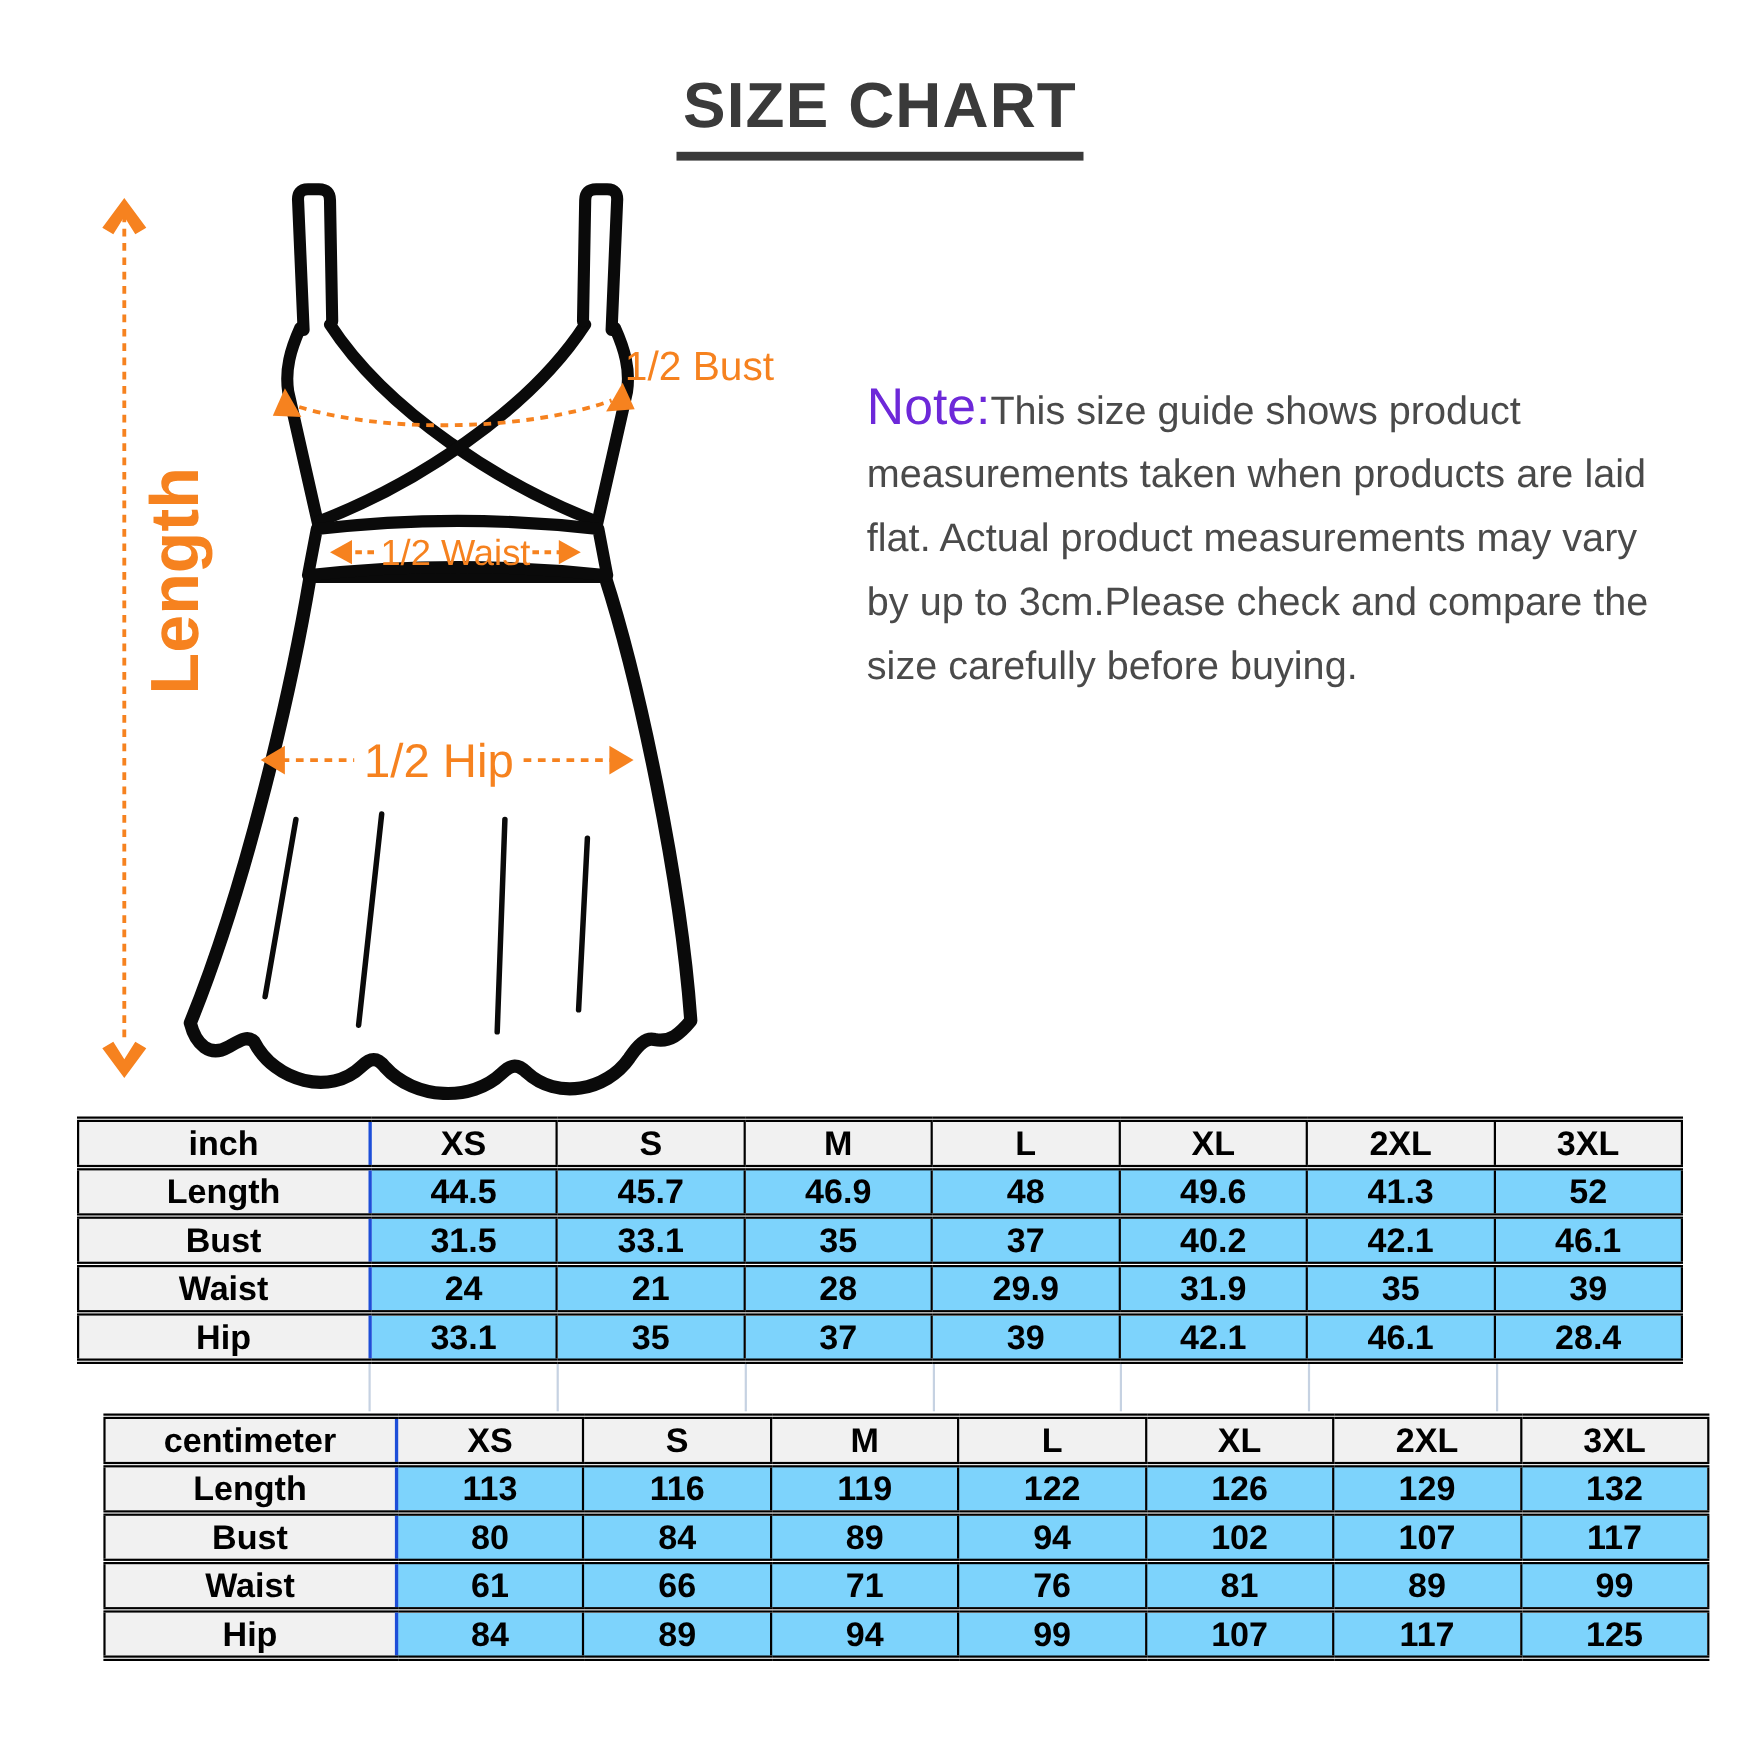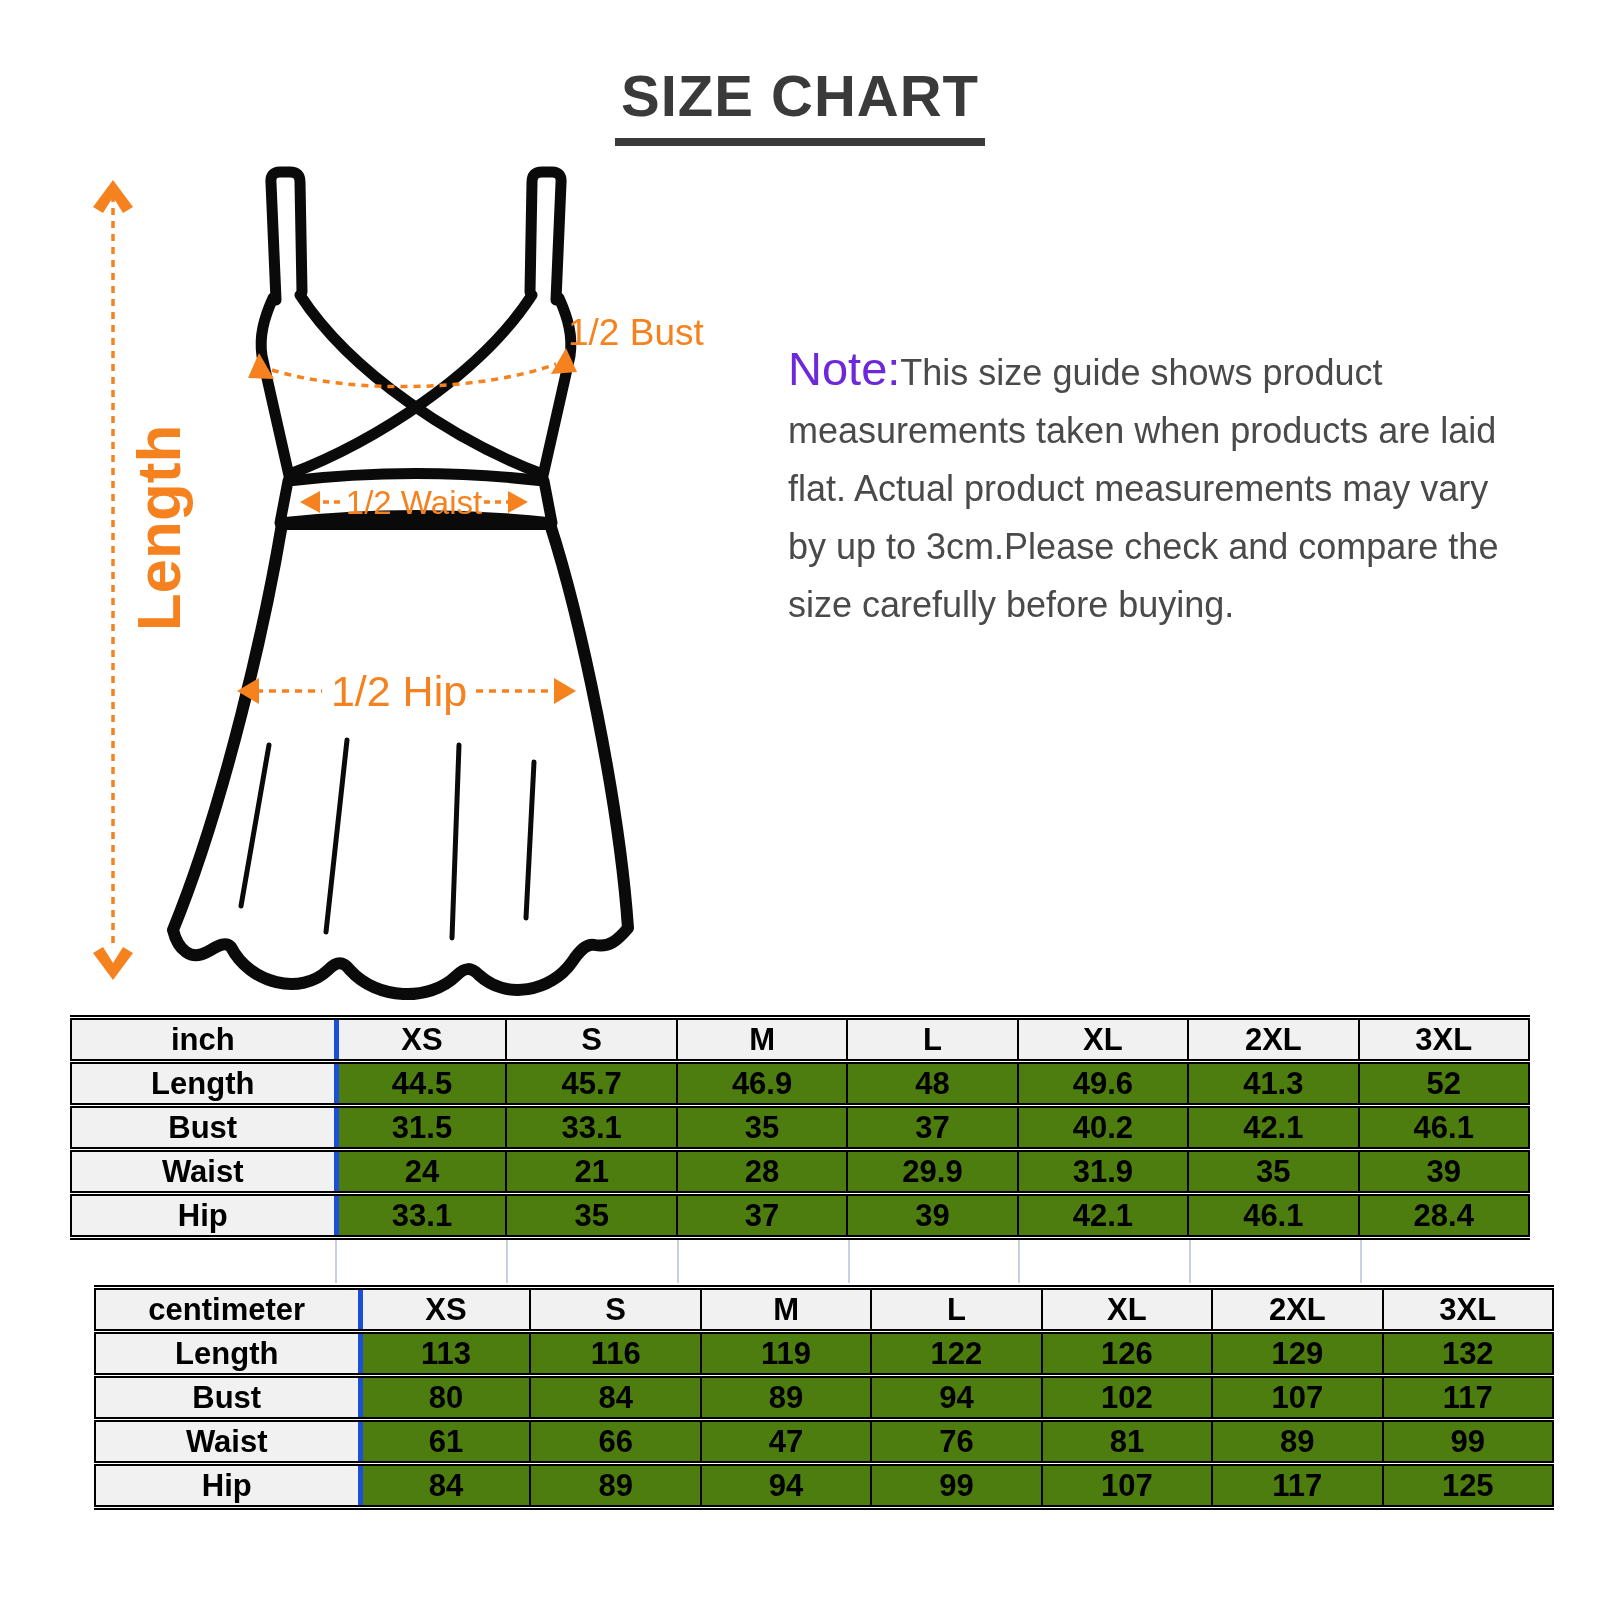--- a/index.html
+++ b/index.html
@@ -22,22 +22,22 @@
   
   table.size-table{position:absolute;left:70px;width:1460px;border-collapse:collapse;
         table-layout:fixed;text-align:center;color:#000;}
   table.size-table th,table.size-table td{
         border-left:2px solid #000;border-right:2px solid #000;
         border-top:5px double #000;border-bottom:5px double #000;
         height:39px;padding:0;font-size:31px;font-weight:700;vertical-align:middle;
         overflow:hidden;white-space:nowrap;}
   table.size-table thead th{background:#f1f1f1;}
   table.size-table tbody th{background:#f1f1f1;}
-  table.size-table td{background:#4d7c0f;}
-  table.size-table th:first-child{border-right:5px solid #1d4ed8;}
+  table.size-table td{background:#7dd3fc;}
+  table.size-table th:first-child{border-right:3px solid #1d4ed8;}
   #table-inch{top:1015px;}
   #table-cm{top:1285px;margin-left:24px;}
 
   
   .table-gap{position:absolute;left:70px;top:1240px;width:1460px;height:43px;}
   .gap-line{position:absolute;top:0;width:2px;height:100%;background:#c6d2e2;}
 </style>
 </head>
 <body>
 
@@ -236,21 +236,21 @@
           <td>89</td>
           <td>94</td>
           <td>102</td>
           <td>107</td>
           <td>117</td>
         </tr>
         <tr>
           <th>Waist</th>
           <td>61</td>
           <td>66</td>
-          <td>47</td>
+          <td>71</td>
           <td>76</td>
           <td>81</td>
           <td>89</td>
           <td>99</td>
         </tr>
         <tr>
           <th>Hip</th>
           <td>84</td>
           <td>89</td>
           <td>94</td>

